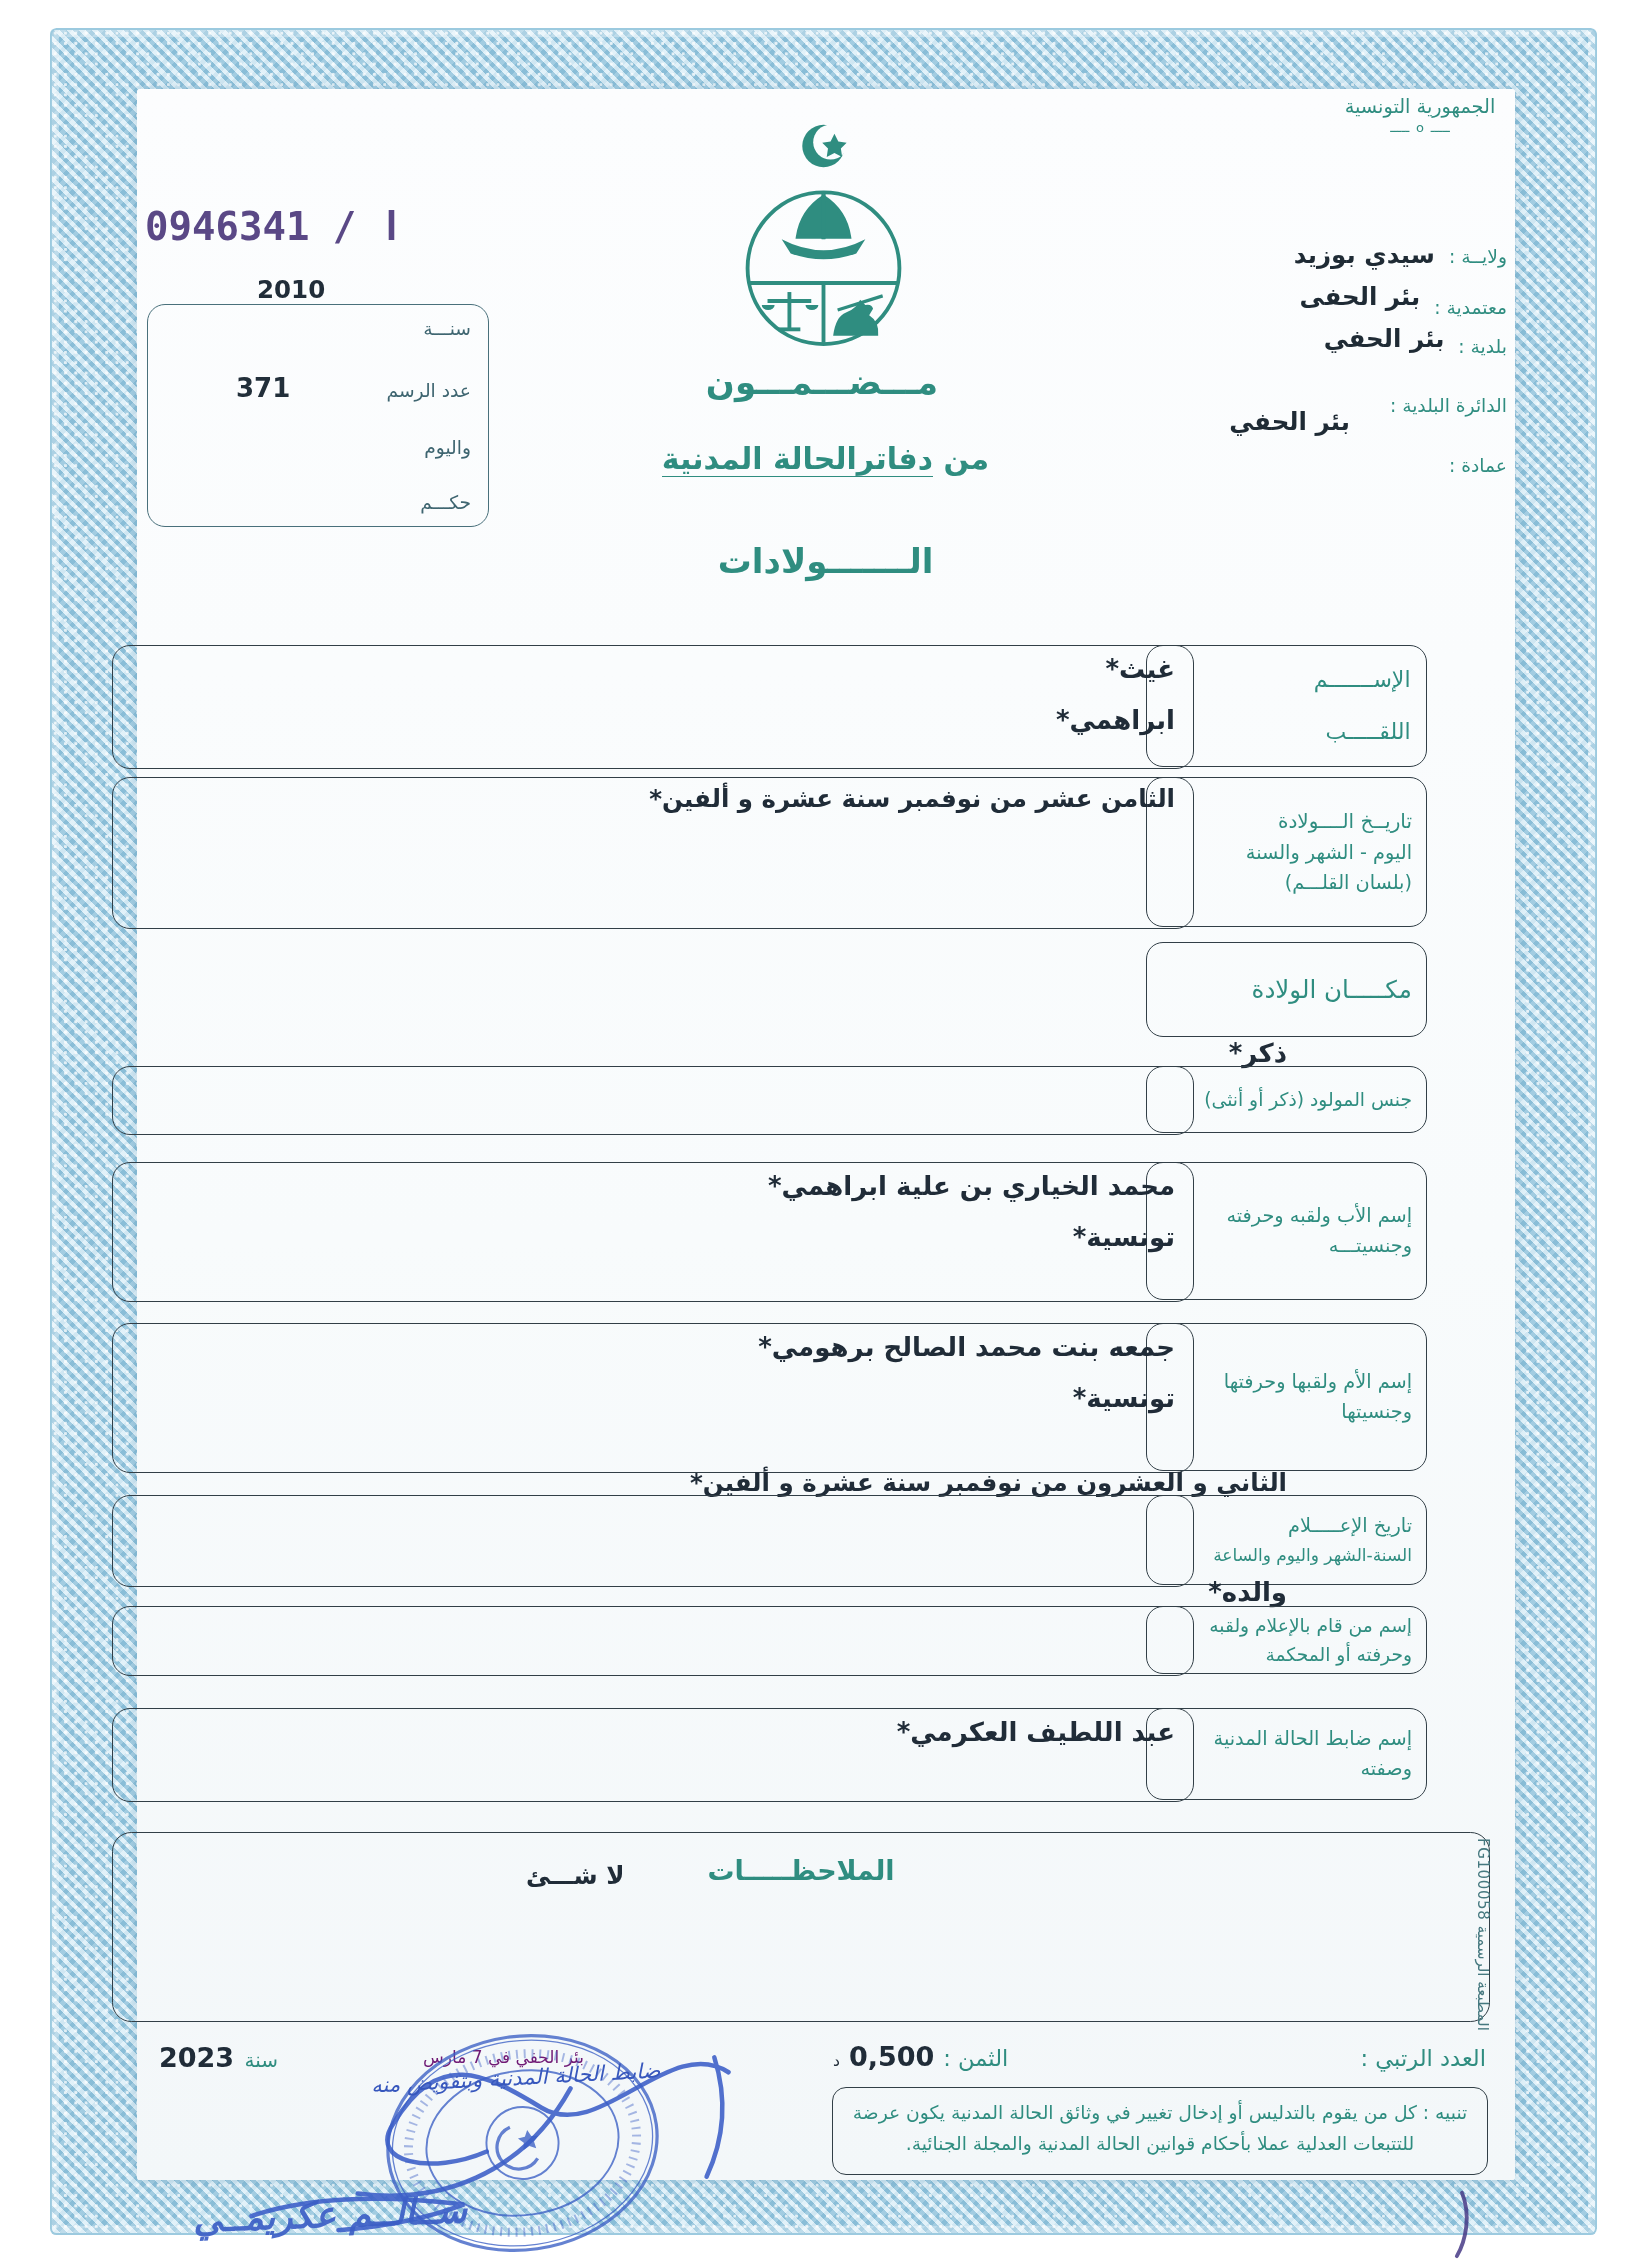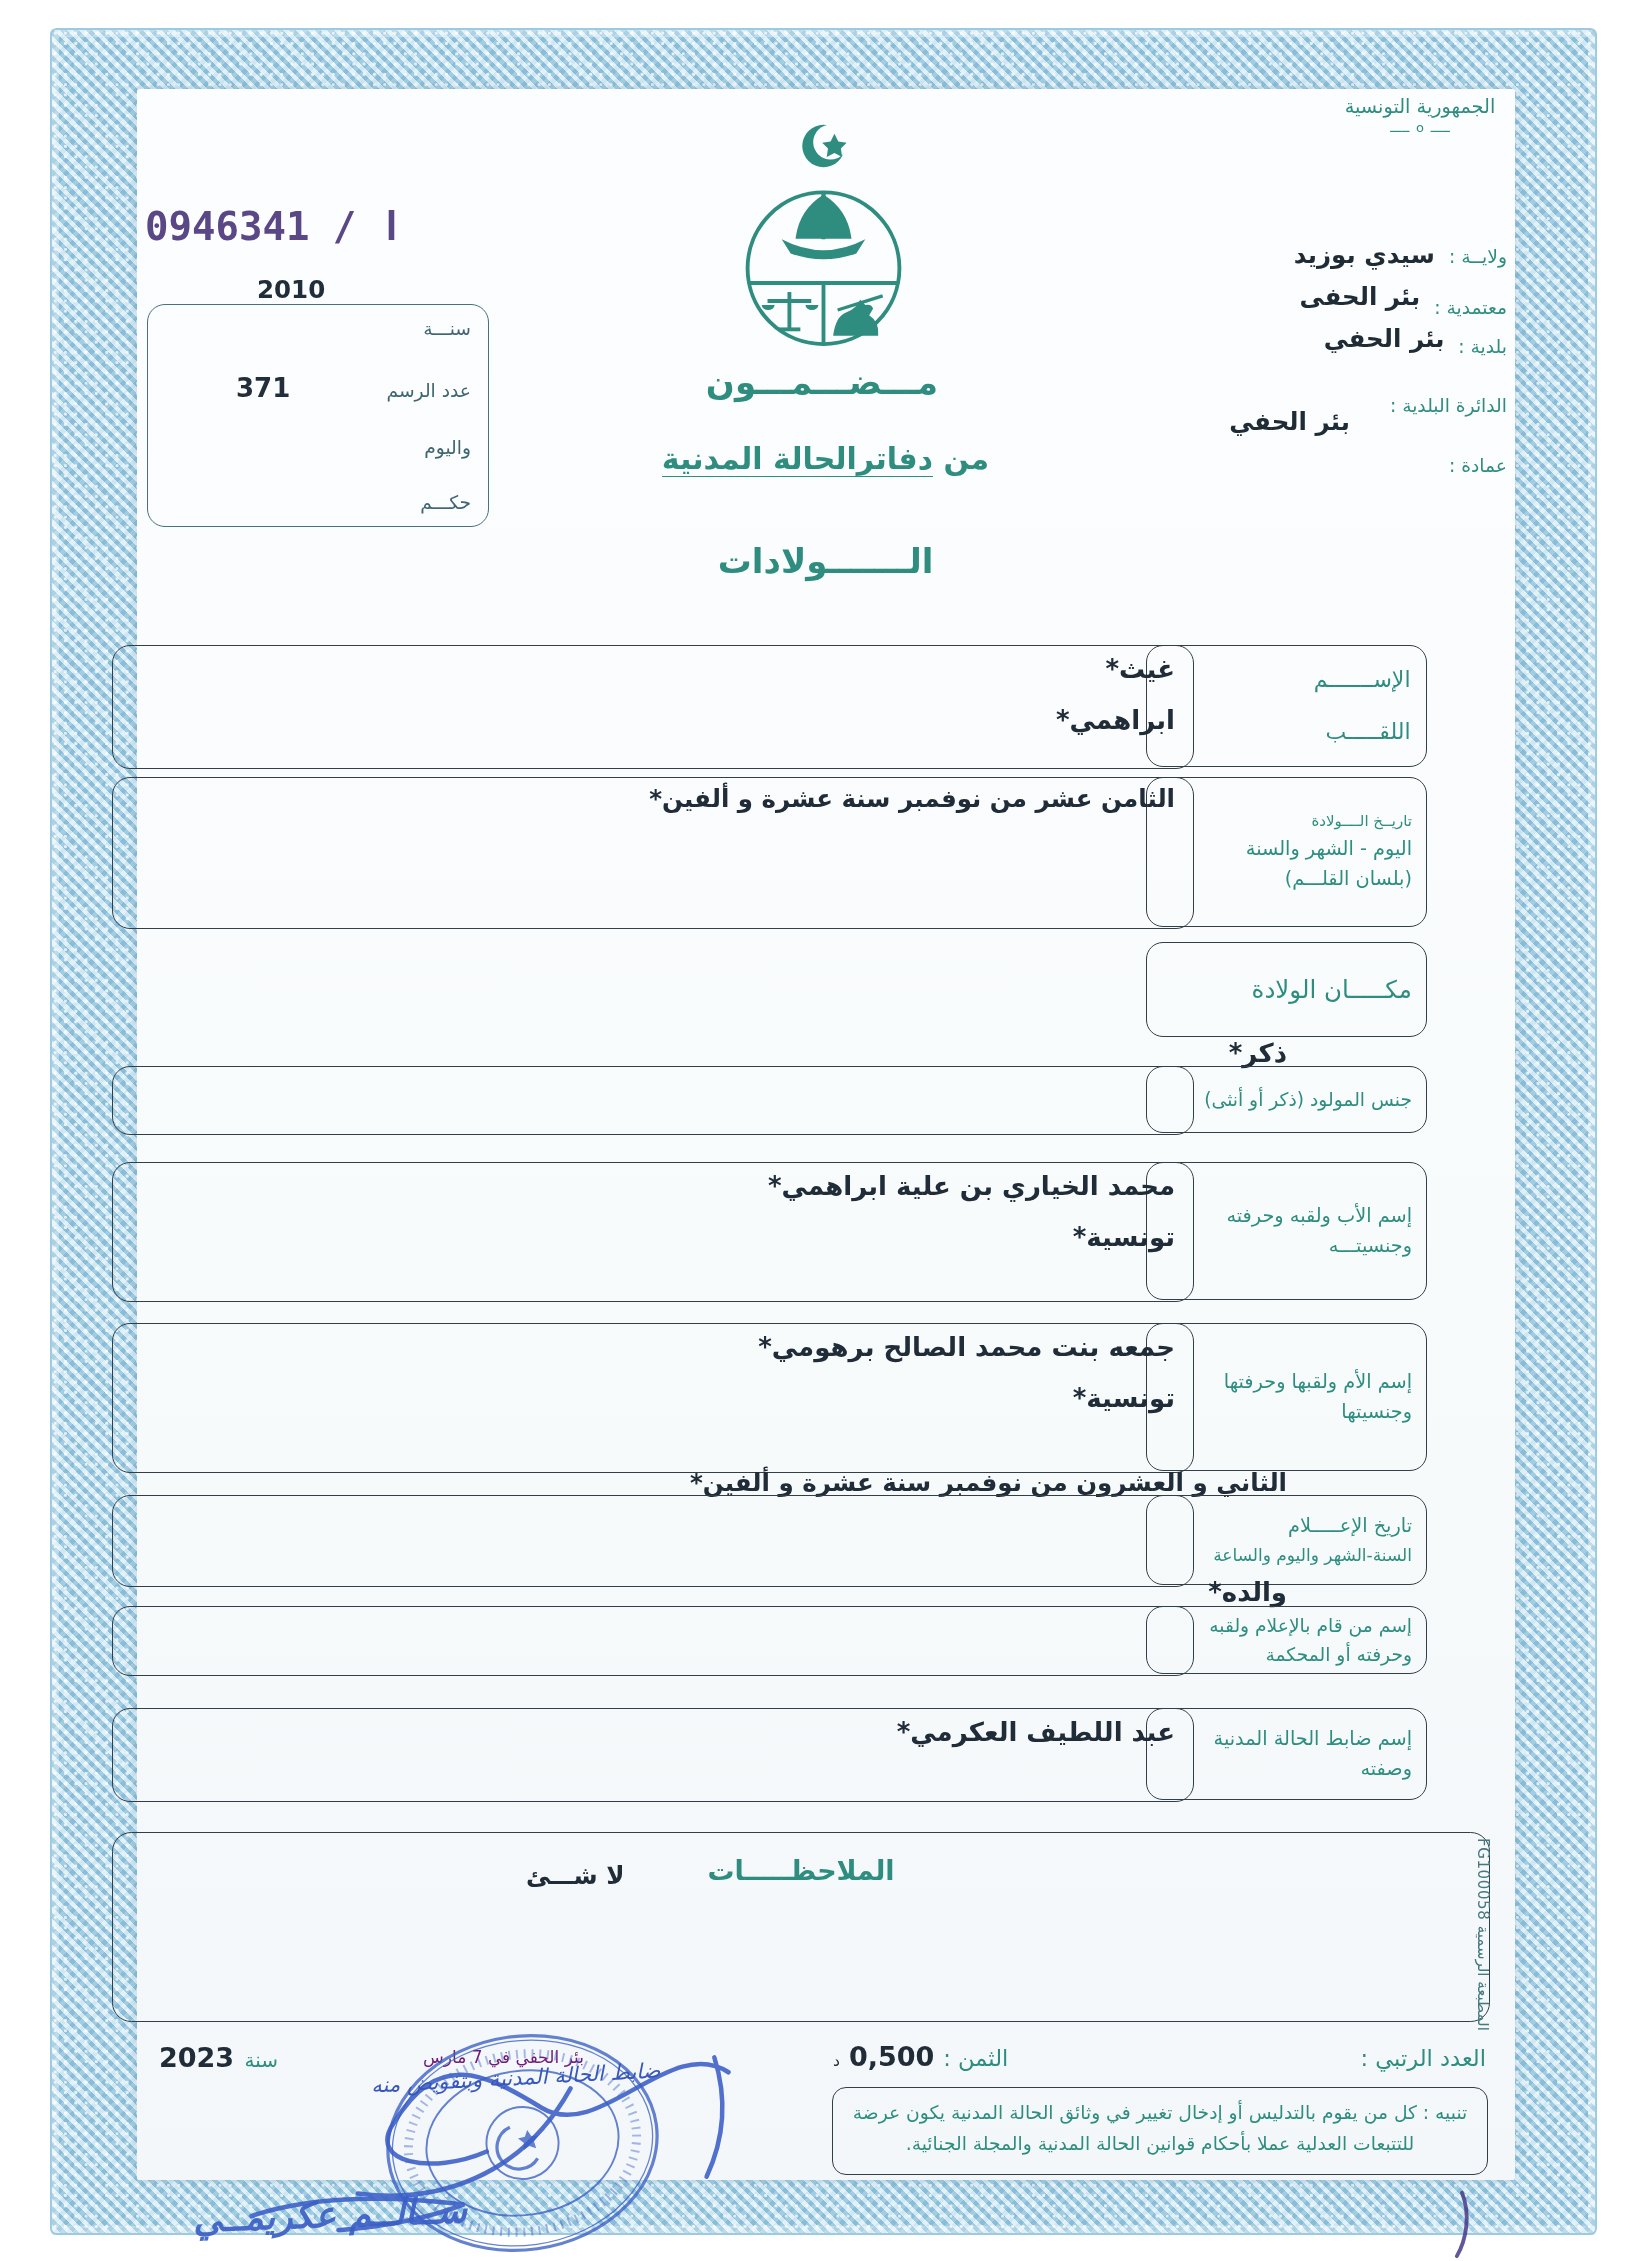--- a/index.html
+++ b/index.html
@@ -54,21 +54,21 @@
   .r1{top:645px;height:122px}
   .r2{top:777px;height:150px}
   .r3{top:942px;height:95px}
   .r4{top:1066px;height:67px}
   .r5{top:1162px;height:138px}
   .r6{top:1323px;height:148px}
   .r7{top:1495px;height:90px}
   .r8{top:1606px;height:68px}
   .r9{top:1708px;height:92px}
   .lbox.r1{justify-content:space-between;padding:18px 15.5px;font-size:22px}
-  .lbox.r2 span:first-child{font-size:15px}
+  .lbox.r2 span:first-child{font-size:20px}
   .lbox.r3{font-size:24.5px}
   .lbox.r4{font-size:18.7px}
   .lbox.r7 span:nth-child(2){font-size:17px}
   .lbox.r8{font-size:18.7px}
 
   .fv{position:absolute;right:18px;font-size:26px;font-weight:bold;color:#202c38;white-space:nowrap}
   .fv1{top:7.7px}.fv2{top:59px}
   .vbox.r2 .fv1{font-size:24.5px;top:6.4px}
   .float{position:absolute;font-size:26px;font-weight:bold;color:#202c38;white-space:nowrap}
   .fv-sex{right:358px;top:1038px}

